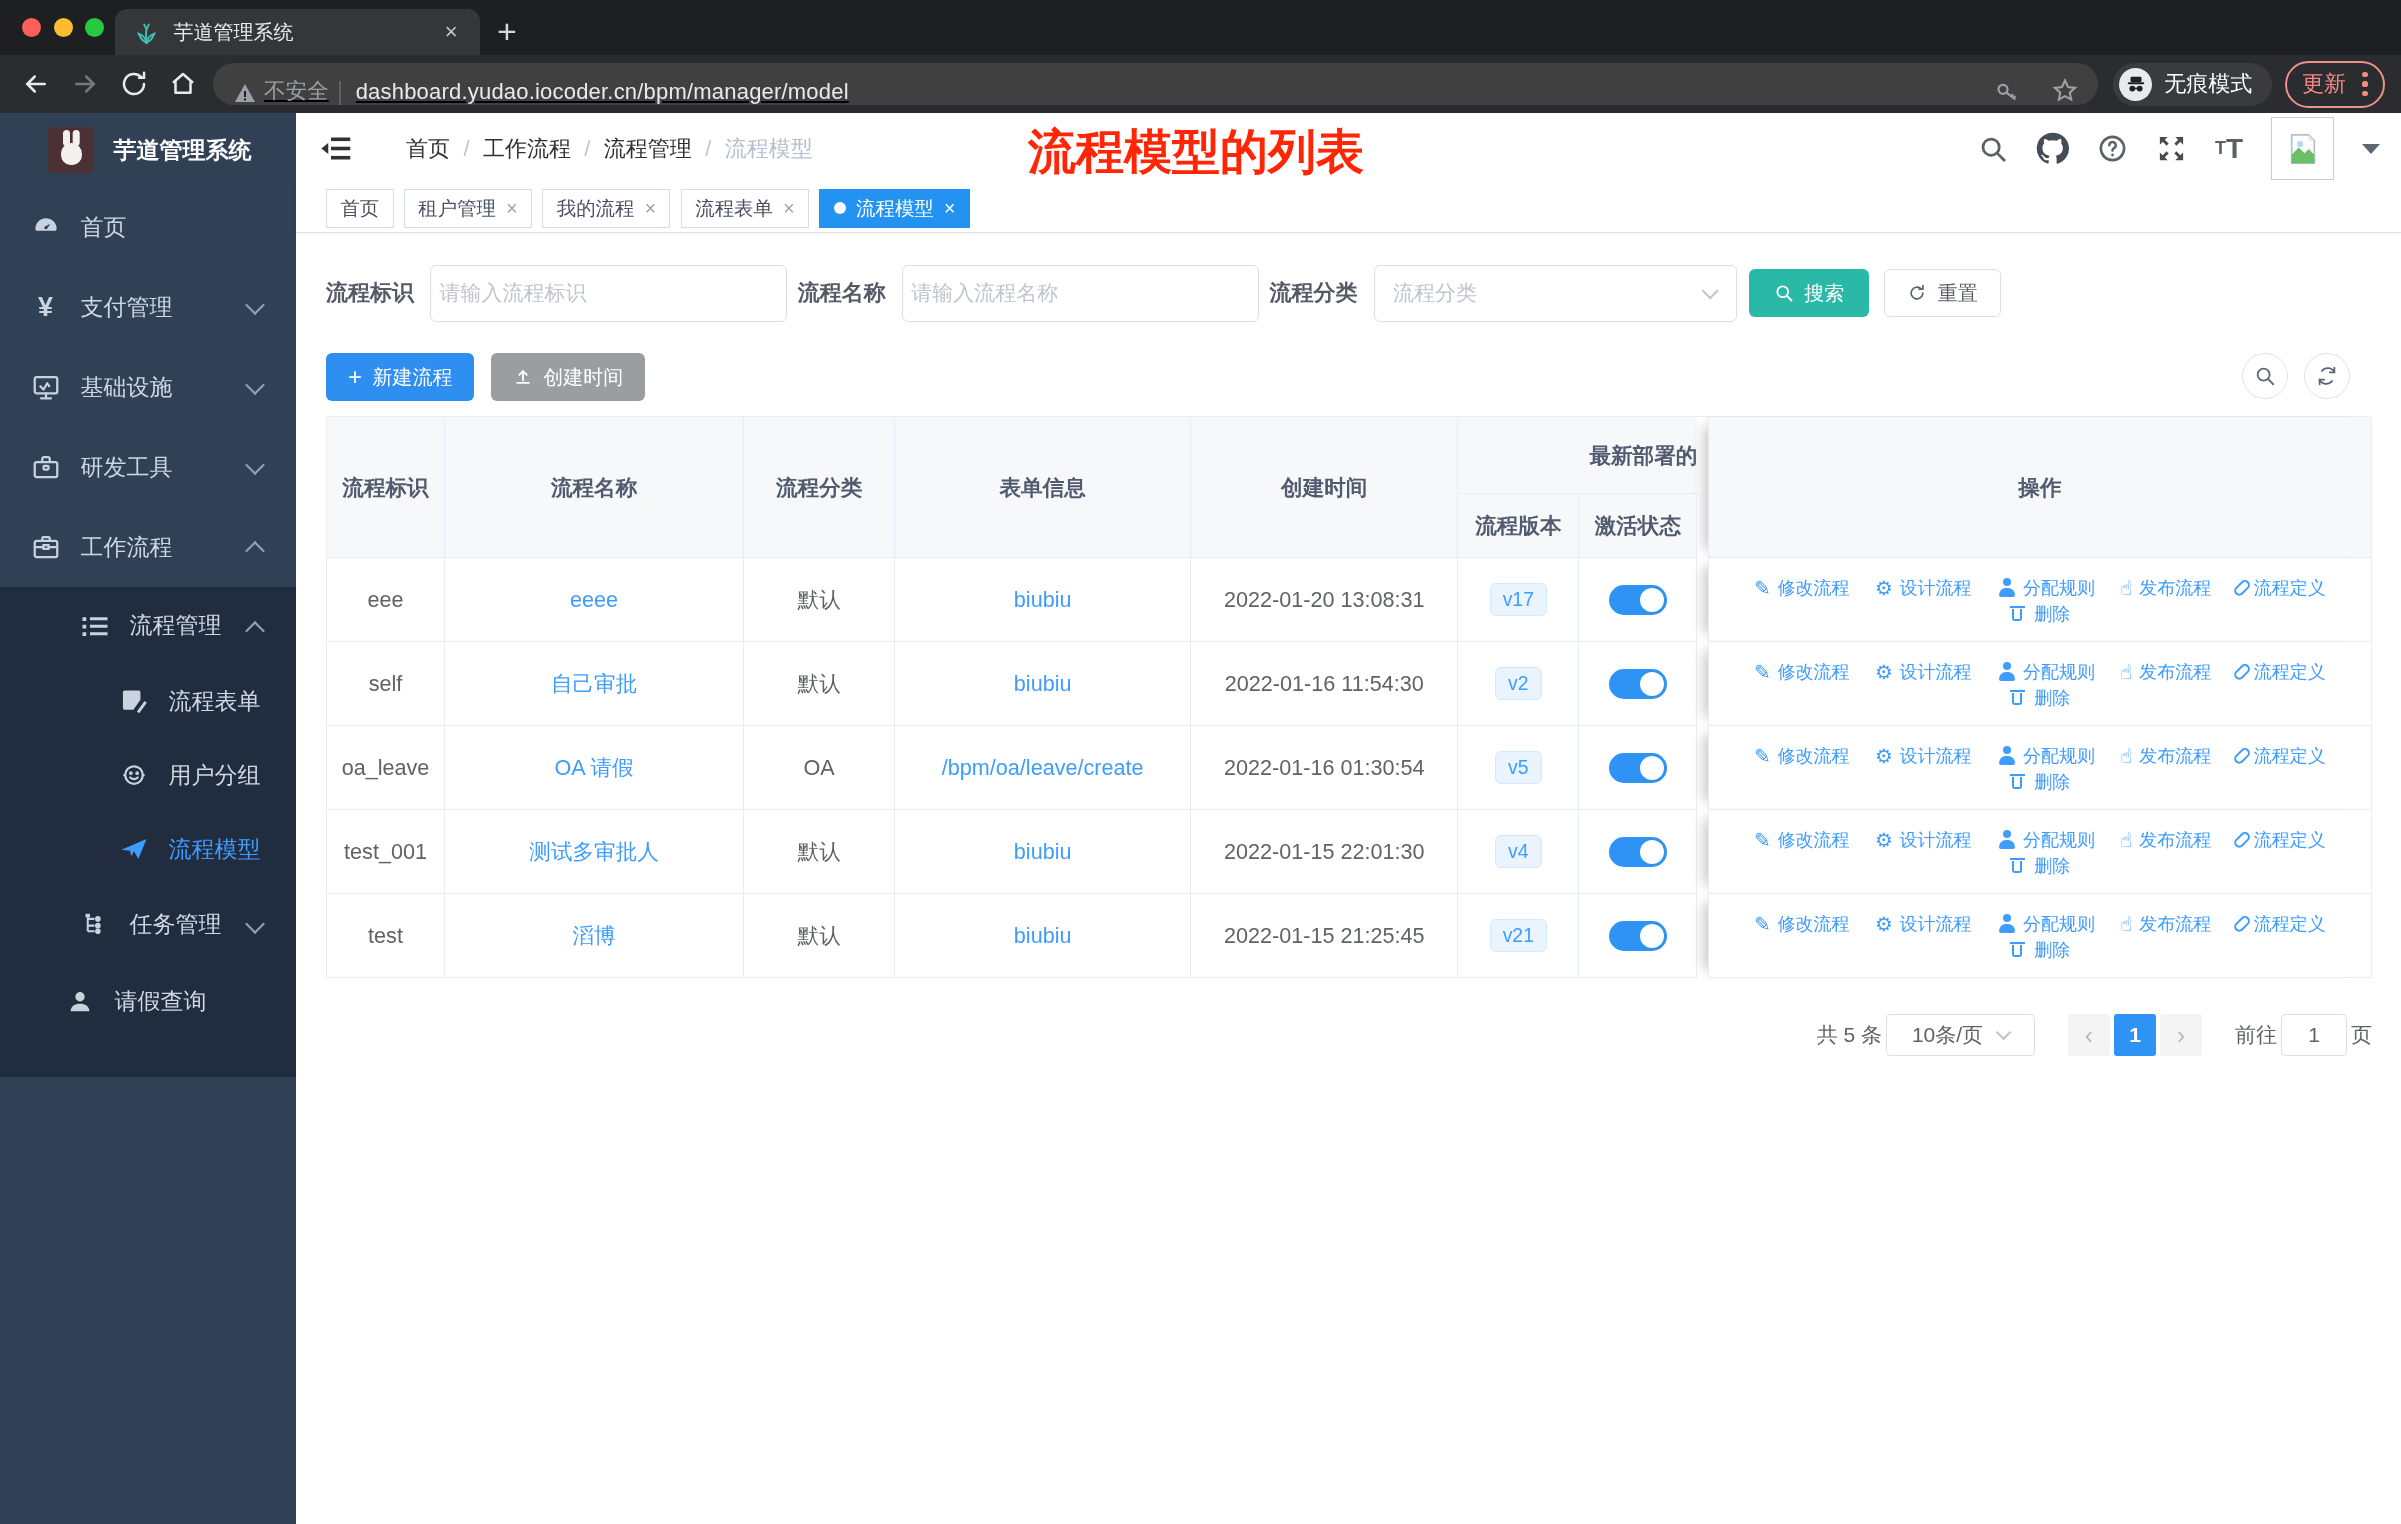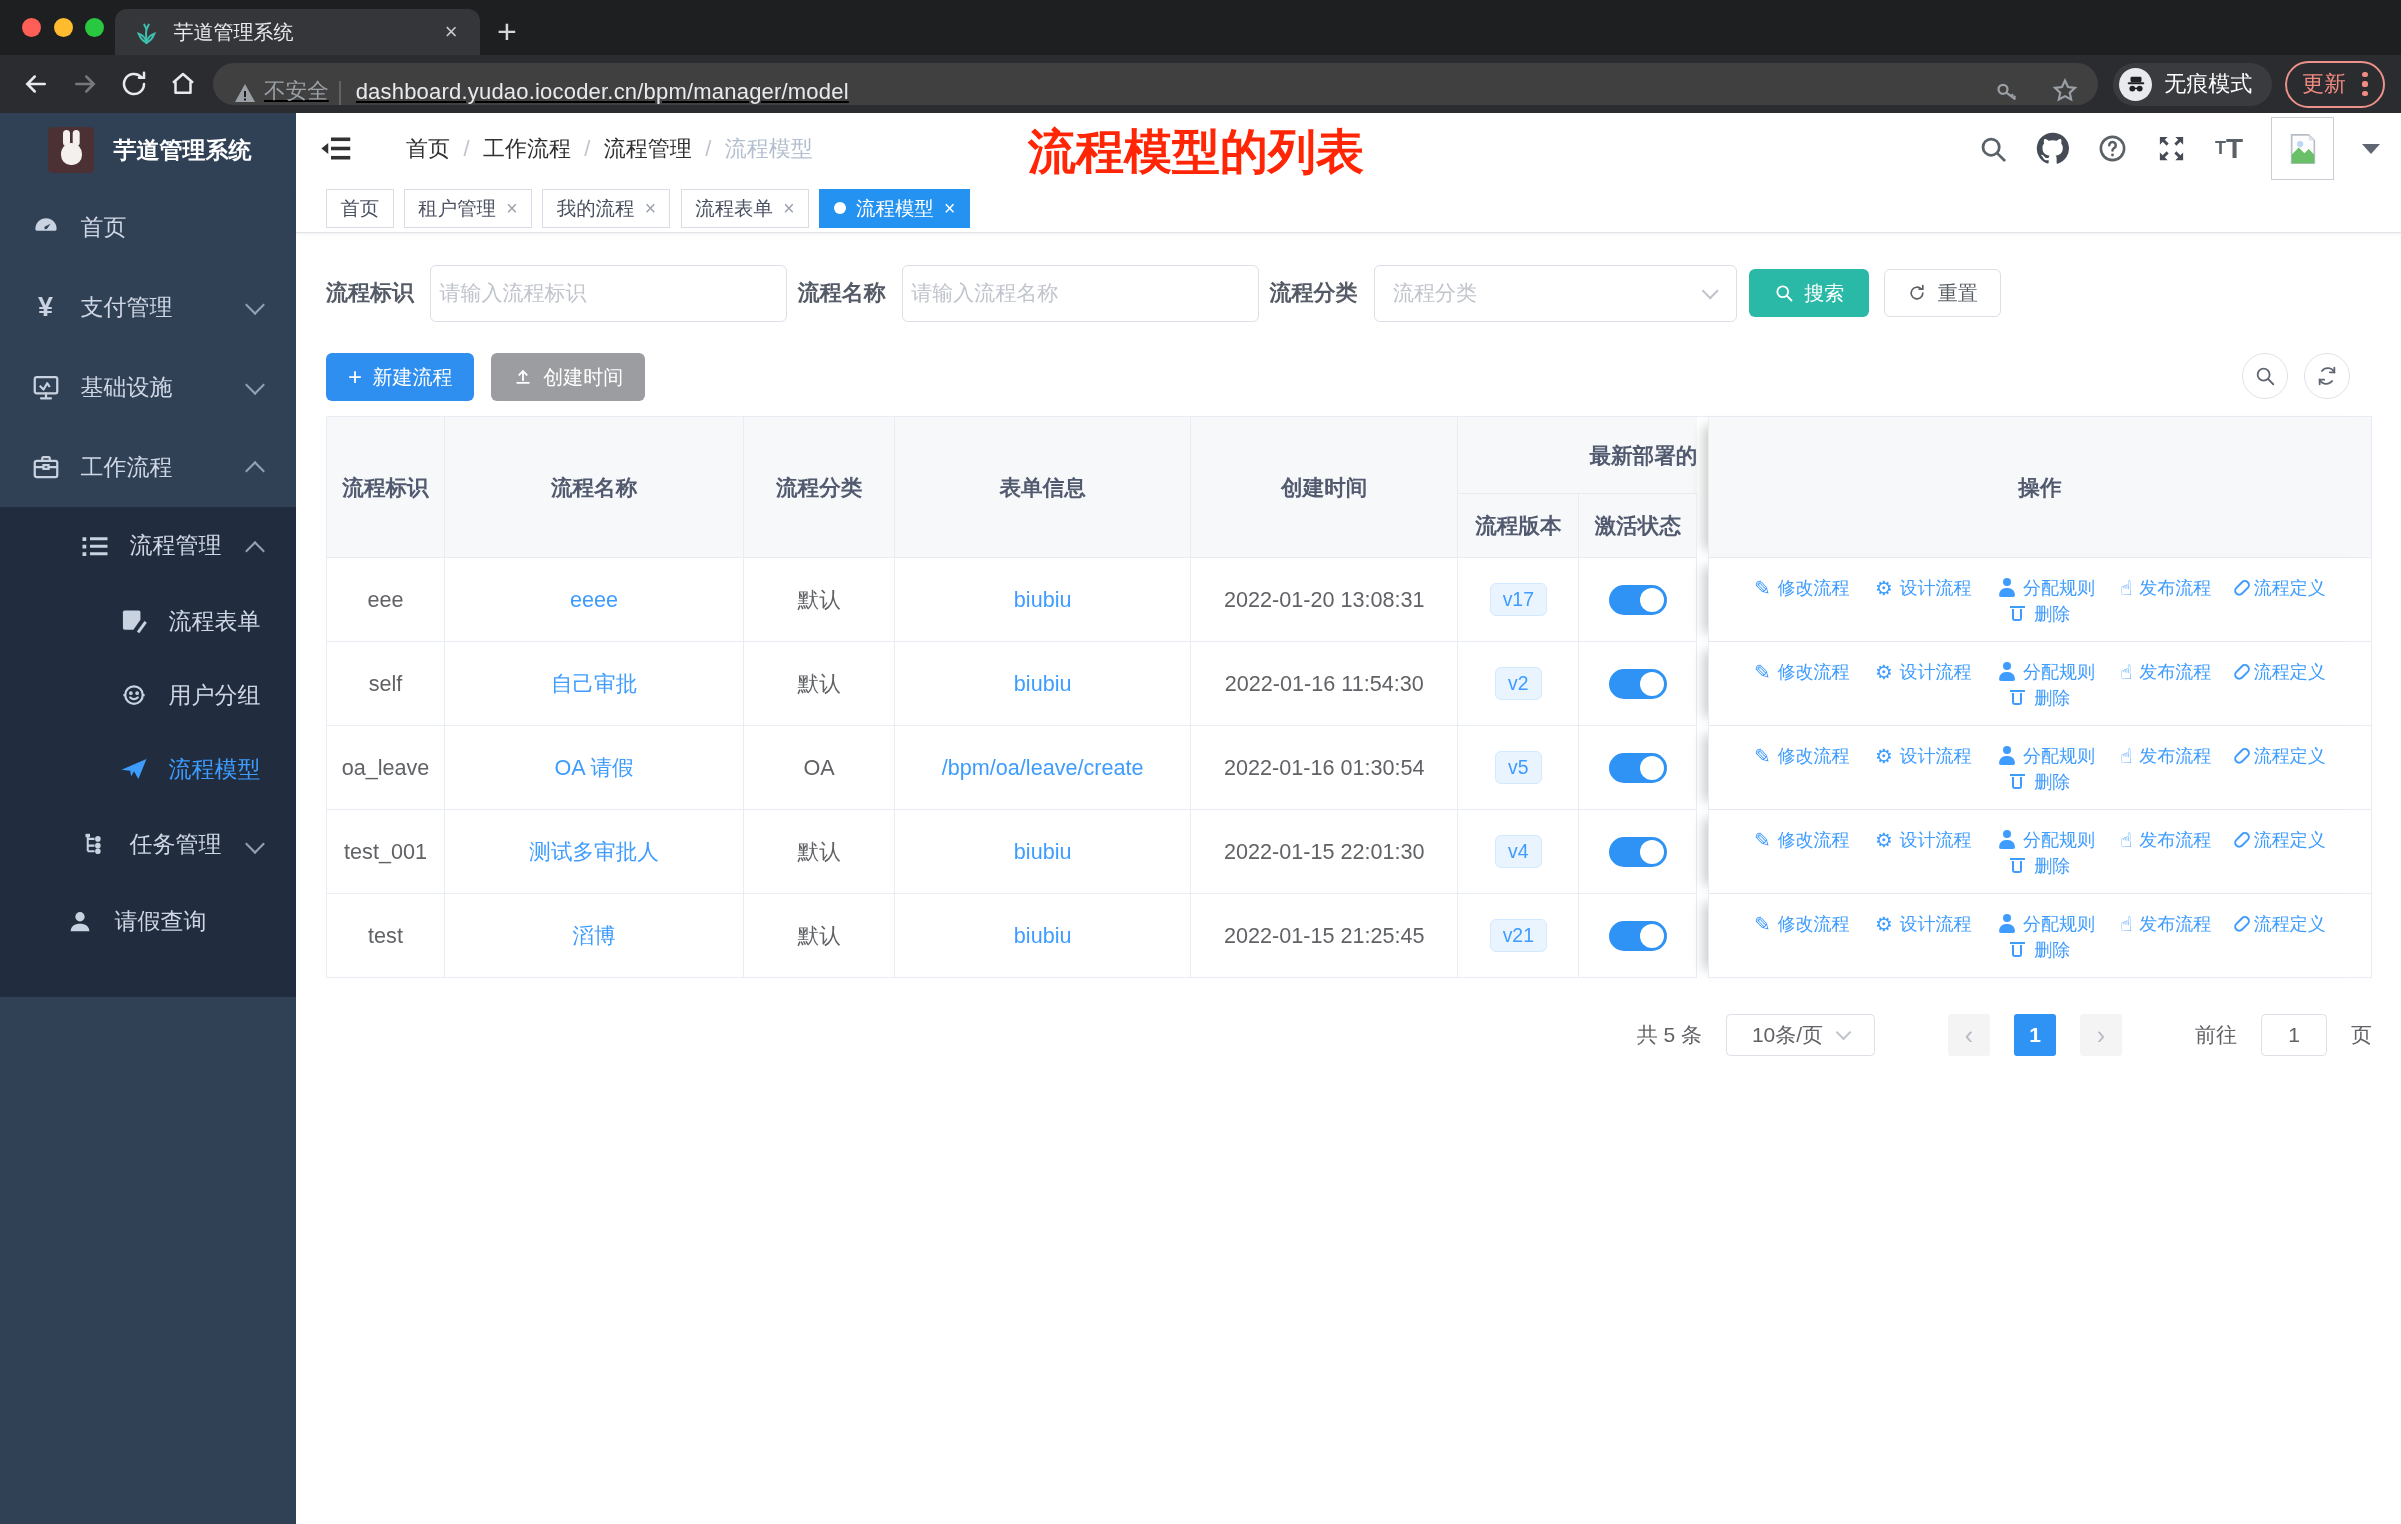--- a/index.html
+++ b/index.html
@@ -111,21 +111,21 @@
   .ai-point:before{content:"☝";font-size:20px;}
   .ai-user{position:relative;width:19.4px;height:21px;}
   .ai-user:before{content:"";position:absolute;left:6px;top:0.7px;width:8.2px;height:8.2px;border-radius:50%;background:#3e9cff;}
   .ai-user:after{content:"";position:absolute;left:2.2px;bottom:0.7px;width:15.6px;height:9.7px;border-radius:7.4px 7.4px 2.2px 2.2px;background:#3e9cff;}
   .ai-clip{width:10.4px;height:18px;border:2.2px solid #3e9cff;border-radius:5.2px;transform:rotate(45deg);box-sizing:border-box;}
   .ai-trash{position:relative;width:18px;height:21px;}
   .ai-trash:before{content:"";position:absolute;left:2.2px;top:6px;width:10.4px;height:12px;border:2.2px solid #3e9cff;border-top:none;border-radius:0 0 3px 3px;box-sizing:border-box;}
   .ai-trash:after{content:"";position:absolute;left:0;top:3px;width:15.6px;height:2.2px;background:#3e9cff;}
 
   
-  .pager{margin-top:36px;display:flex;align-items:center;justify-content:flex-end;gap:24px;color:#606266;font-size:21px;}
+  .pager{margin-top:36px;display:flex;align-items:center;justify-content:flex-end;gap:4px;color:#606266;font-size:21px;}
   .psel{width:149px;height:42px;border:1.5px solid #dcdfe6;border-radius:4.5px;display:flex;align-items:center;justify-content:center;gap:15px;position:relative;box-sizing:border-box;}
   .psel .sc{width:9px;height:9px;border-right:2.2px solid #c0c4cc;border-bottom:2.2px solid #c0c4cc;transform:rotate(45deg);margin-top:-4.5px;}
   .pbtn{width:42px;height:42px;border-radius:3px;background:#f4f4f5;color:#b7bcc4;display:flex;align-items:center;justify-content:center;font-size:25px;}
   .pcur{width:42px;height:42px;border-radius:3px;background:#2e93f5;color:#fff;display:flex;align-items:center;justify-content:center;font-size:21px;font-weight:700;}
   .goto-in{width:66px;height:42px;border:1.5px solid #dcdfe6;border-radius:4.5px;text-align:center;font-size:21px;color:#606266;outline:none;box-sizing:border-box;font-family:inherit;}
   .gap12{width:25px;}
 </style>
 </head>
 <body>
 
@@ -237,20 +237,31 @@
         <svg width="30" height="30" viewBox="0 0 24 24" fill="none" stroke="#c8d2e0" stroke-width="1.8">
             <rect x="3" y="4" width="18" height="13" rx="1.5"></rect>
             <path d="M7 11l3 3 3-5 2 3" stroke-linejoin="round"></path>
             <path d="M12 17v3M8 21h8" stroke-linecap="round"></path>
           </svg>
       </span>
       <span>基础设施</span>
       <span class="chev down"></span>
     </div>
 
+    <div class="mi l1">
+      <span class="mic">
+        <svg width="30" height="30" viewBox="0 0 24 24" fill="none" stroke="#c8d2e0" stroke-width="1.8">
+            <rect x="3" y="8" width="18" height="12" rx="1.5"></rect>
+            <path d="M9 8V5.5A1.5 1.5 0 0 1 10.5 4h3A1.5 1.5 0 0 1 15 5.5V8"></path>
+            <rect x="10" y="11" width="4" height="3" rx=".8"></rect>
+          </svg>
+      </span>
+      <span>研发工具</span>
+      <span class="chev down"></span>
+    </div>
 
     <div class="mi l1">
       <span class="mic">
         <svg width="30" height="30" viewBox="0 0 24 24" fill="none" stroke="#c8d2e0" stroke-width="1.8">
             <rect x="3" y="7" width="18" height="13" rx="1.5"></rect>
             <path d="M9 7V5a1 1 0 0 1 1-1h4a1 1 0 0 1 1 1v2"></path>
             <path d="M3 12h7M14 12h7M10 10.5h4v3h-4z"></path>
           </svg>
       </span>
       <span>工作流程</span>

